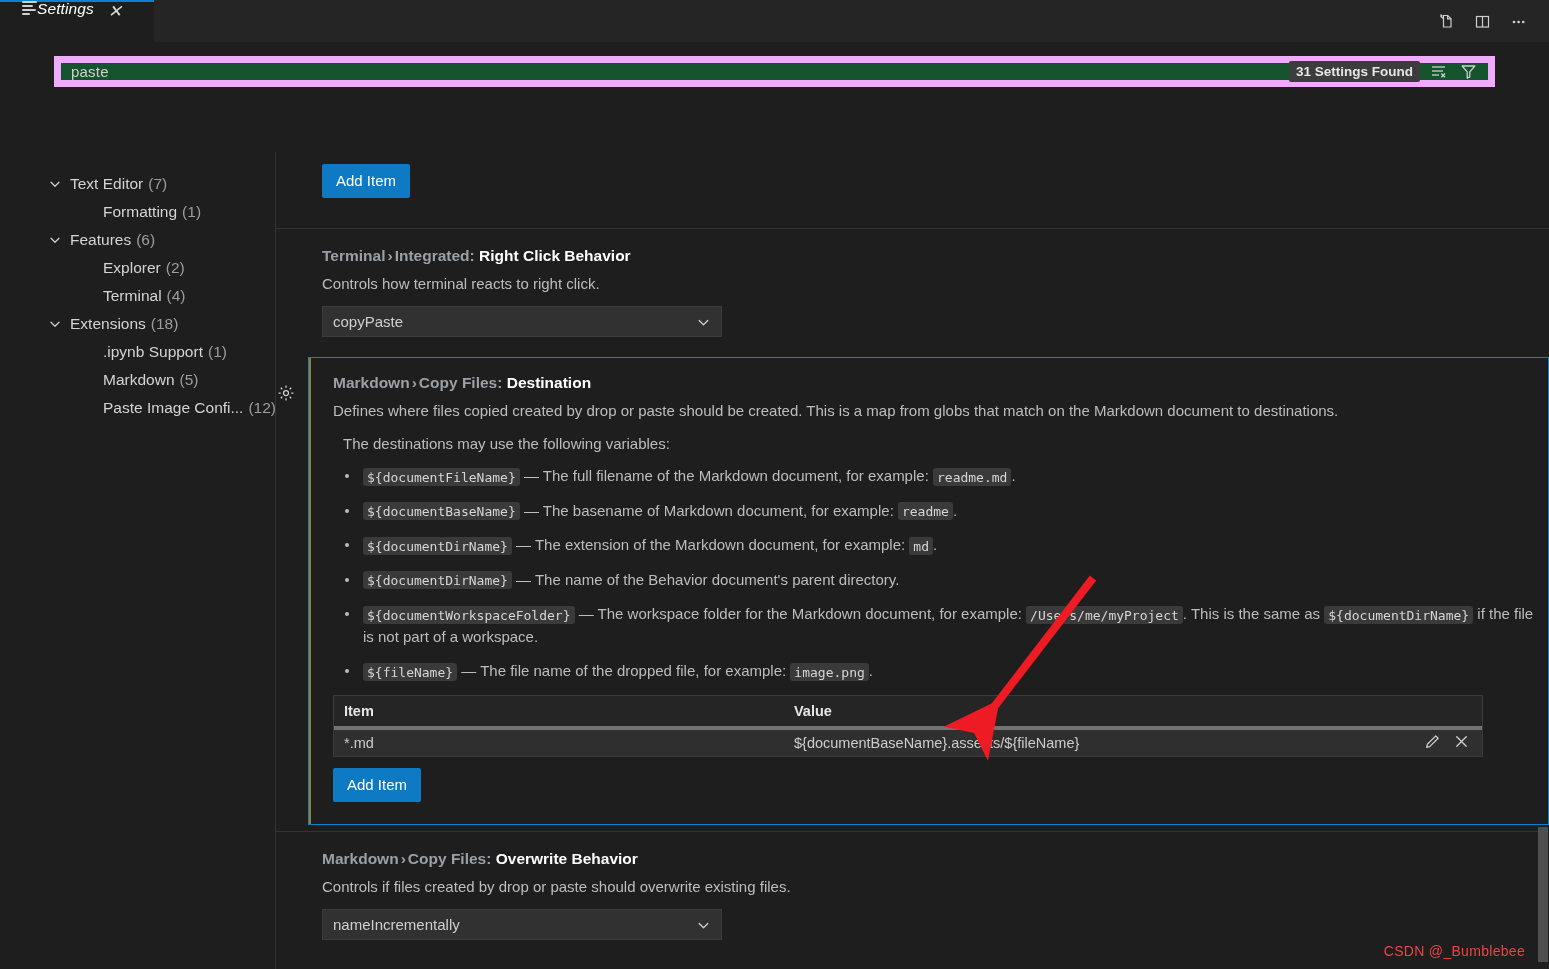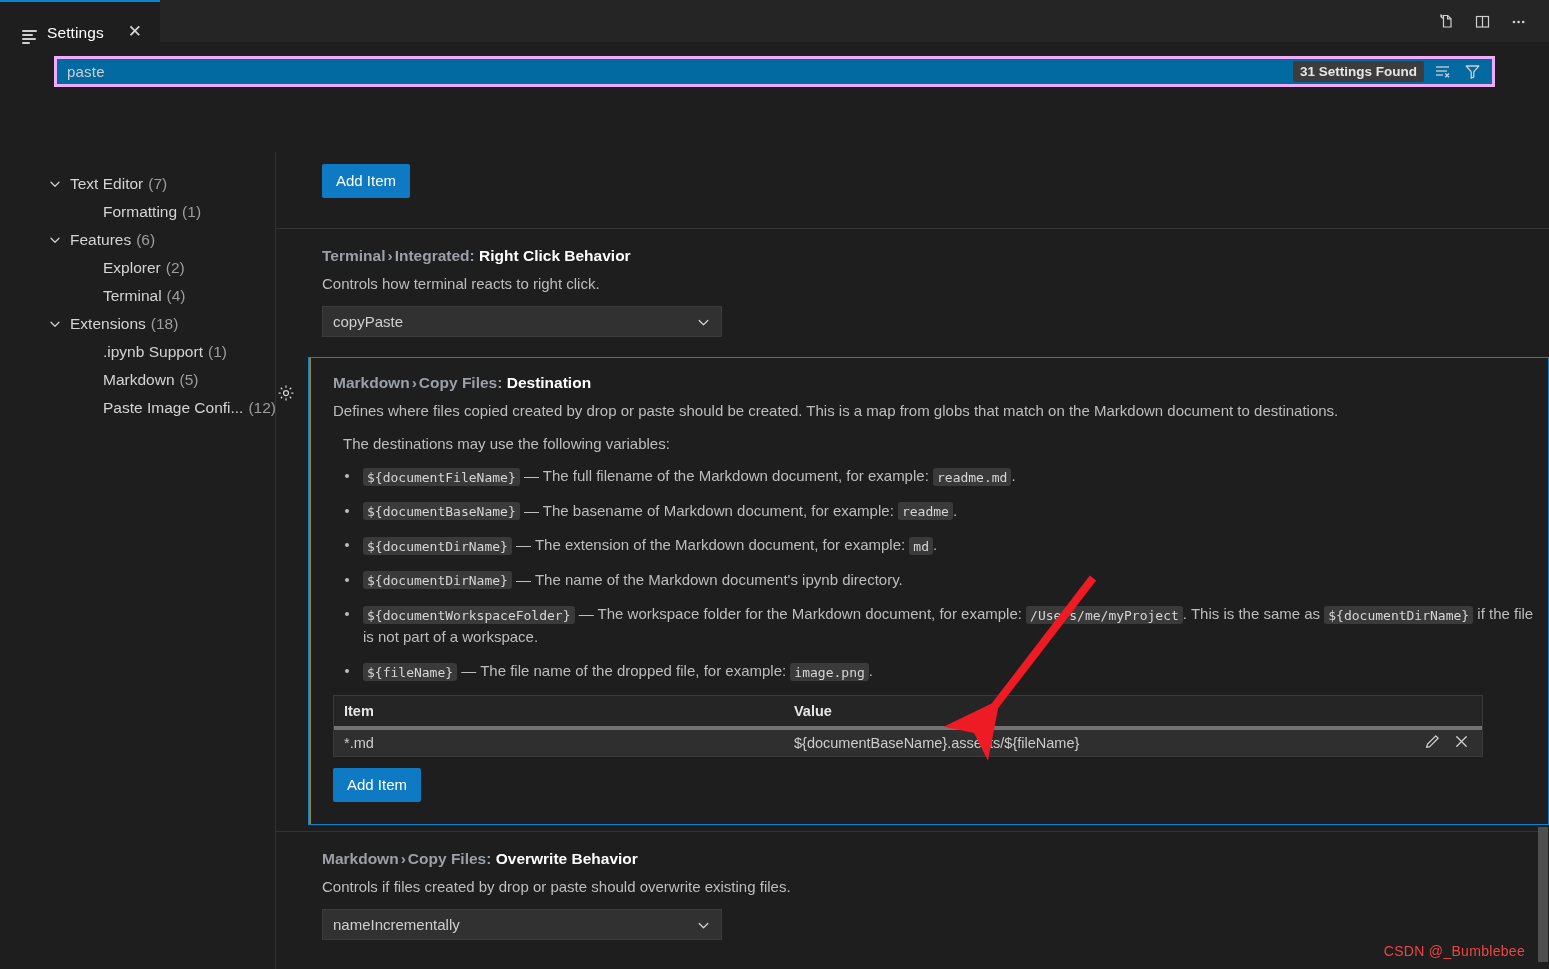--- a/index.html
+++ b/index.html
@@ -11,24 +11,25 @@
     overflow: hidden;
   }
   #app { position: relative; width: 1549px; height: 969px; background: #1e1e1e; }
 
   
   .tabbar {
     position: absolute; left: 0; top: 0; width: 1549px; height: 42px;
     background: #252526; display: flex; align-items: stretch;
   }
   .tab {
-    position: relative; display: flex; align-items: flex-end; gap: 10px;
+    position: relative; display: flex; align-items: flex-start; 
     padding: 0 14px 0 22px; min-width: 155px; height: 42px;
     background: #1e1e1e; color: #ffffff; font-size: 15.5px;
     border-right: 1px solid #252526;
+    font-style: italic;
   }
   .tab::before {
     content: ""; position: absolute; left: 0; top: 0; right: 0; height: 2px;
     background: #0a84d1;
   }
   .tab-icon { width: 15px; height: 13px; position: relative; flex: none; }
   .tab-icon i {
     position: absolute; left: 0; height: 1.6px; background: #cfcfcf; border-radius: 1px;
   }
   .tab-icon i:nth-child(1){ top: 1px; width: 15px; }
@@ -49,21 +50,21 @@
   .act { width: 30px; height: 30px; display: flex; align-items: center; justify-content: center; border-radius: 4px; }
   .act svg { display:block; }
 
   
   .searchrow {
     position: absolute; left: 0; top: 42px; width: 1549px; height: 58px;
     display: flex; align-items: center;
   }
   .searchbox {
     position: relative; margin-left: 54px; width: 1441px; height: 31px;
-    background: #0369a1; border: 3px solid #f0abfc;
+    background: #14532d; border: 7px solid #f0abfc;
     display: flex; align-items: center;
   }
   .searchbox .sv {
     padding-left: 10px; font-size: 15px; color: #cfcfcf; letter-spacing: .2px;
   }
   .search-right {
     margin-left: auto; display: flex; align-items: center; gap: 6px;
     padding-right: 8px; height: 100%; font-weight: bold;
   }
   .badge {
@@ -390,21 +391,21 @@
                 <li>
                   <code class="c">${documentFileName}</code><span> — The full filename of the Markdown document, for example: </span><code class="c">readme.md</code><span>.</span>
                 </li>
                 <li>
                   <code class="c">${documentBaseName}</code><span> — The basename of Markdown document, for example: </span><code class="c">readme</code><span>.</span>
                 </li>
                 <li>
                   <code class="c">${documentDirName}</code><span> — The extension of the Markdown document, for example: </span><code class="c">md</code><span>.</span>
                 </li>
                 <li>
-                  <code class="c">${documentDirName}</code><span> — The name of the Markdown document's ipynb directory.</span>
+                  <code class="c">${documentDirName}</code><span> — The name of the Behavior document's parent directory.</span>
                 </li>
                 <li>
                   <code class="c">${documentWorkspaceFolder}</code><span> — The workspace folder for the Markdown document, for example: </span><code class="c">/Users/me/myProject</code><span>. This is the same as </span><code class="c">${documentDirName}</code><span> if the file is not part of a workspace.</span>
                 </li>
                 <li>
                   <code class="c">${fileName}</code><span> — The file name of the dropped file, for example: </span><code class="c">image.png</code><span>.</span>
                 </li>
               </ul>
 
               <div class="obj-table">

